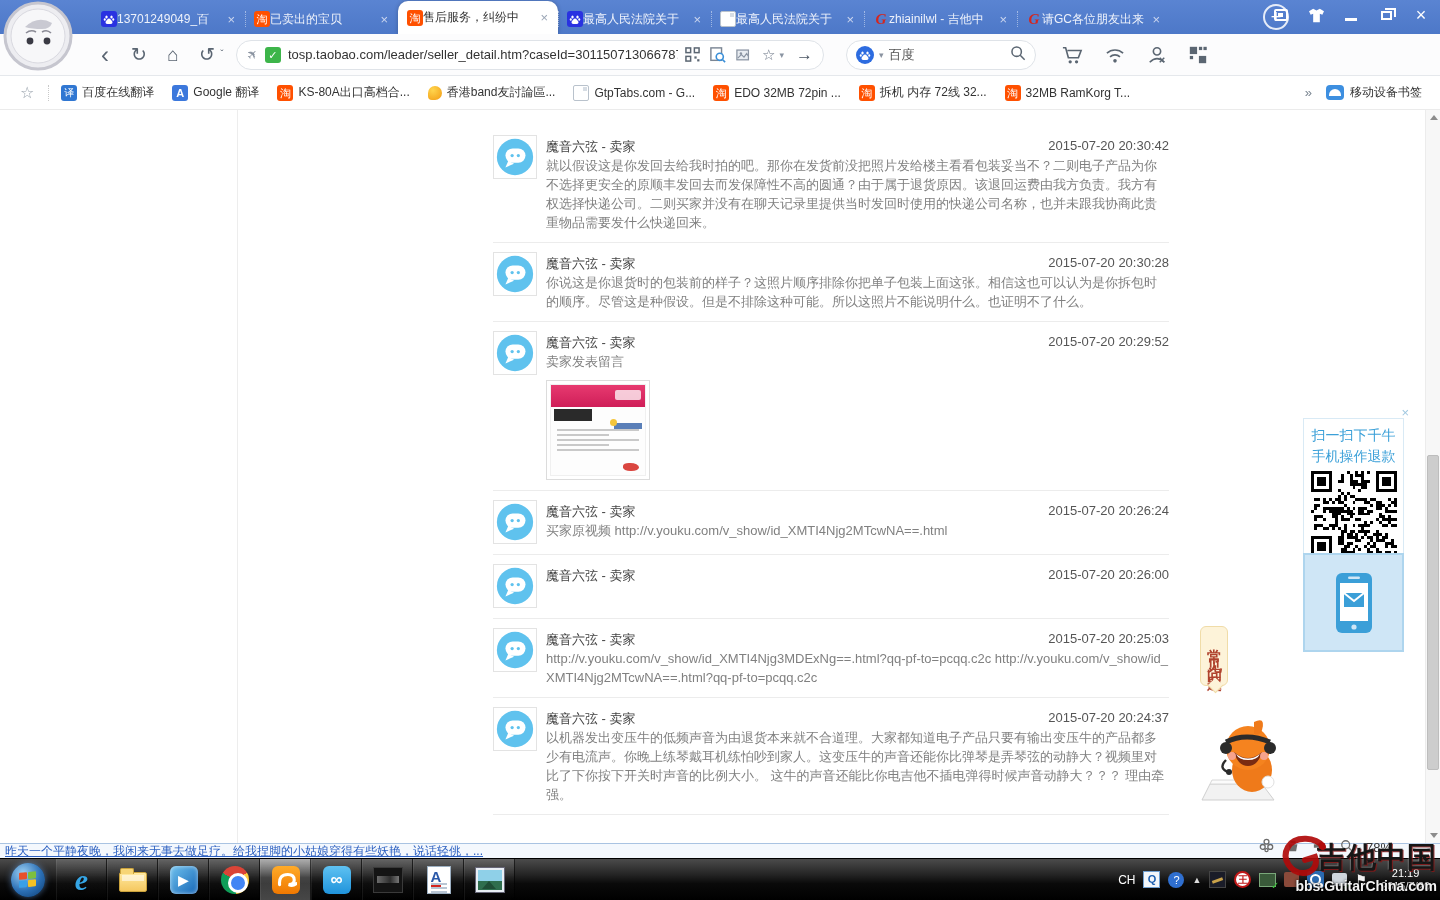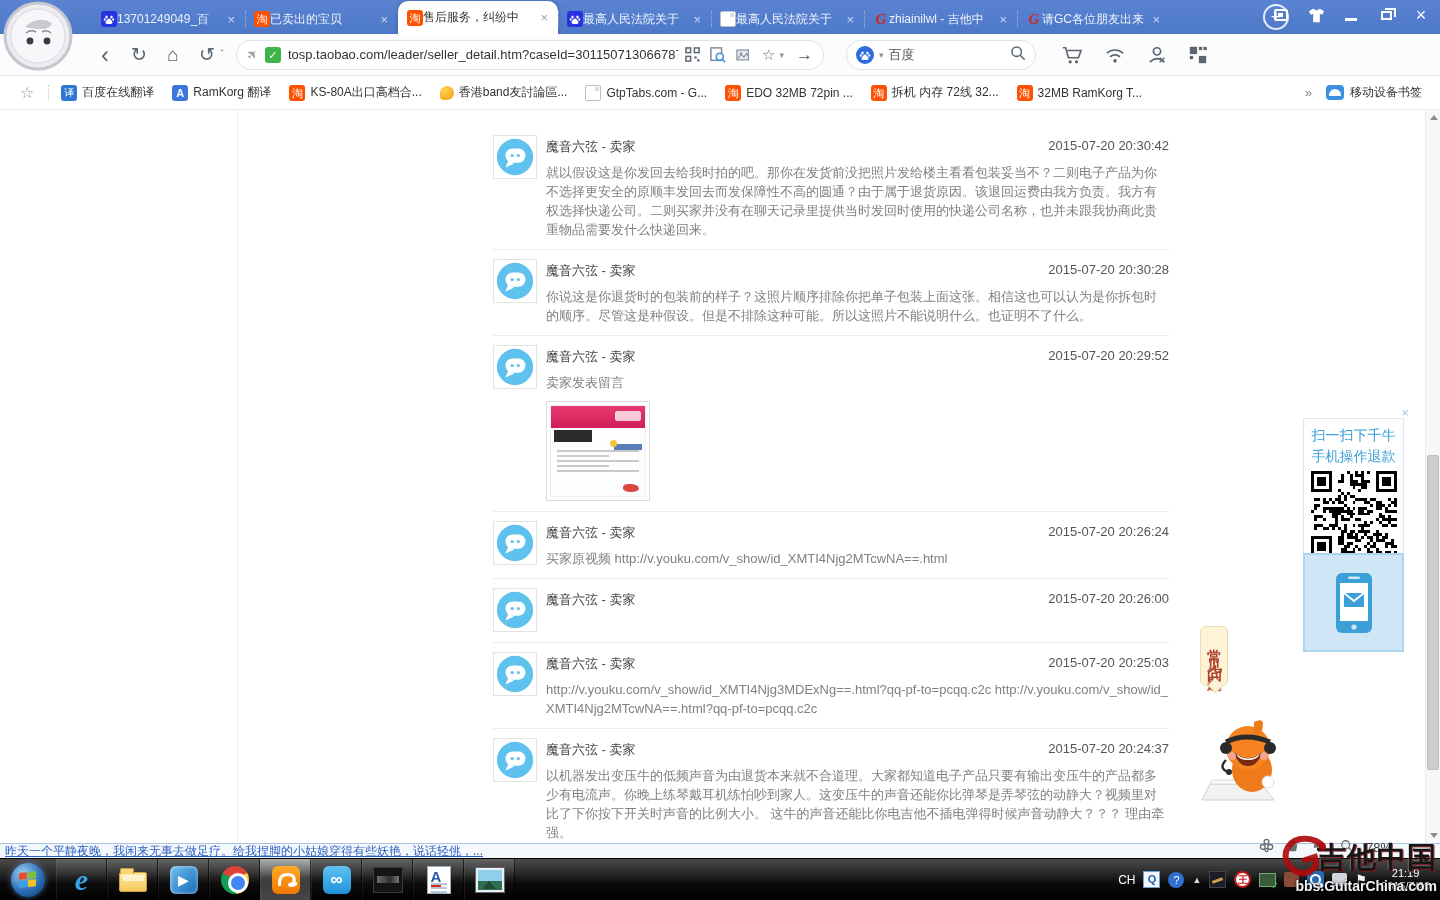--- a/index.html
+++ b/index.html
@@ -69,21 +69,21 @@
   
   .content { position:absolute; top:110px; left:0; right:0; bottom:57px; background:#fff; overflow:hidden; }
   .left-divider { position:absolute; left:237px; top:0; bottom:0; width:1px; background:#ededed; }
   .msgs { position:absolute; left:493px; top:16px; width:676px; }
   .msg { display:flex; gap:9px; padding:9px 0 10px 0; border-bottom:1px solid #ececec; }
   .avatar { width:44px; height:44px; flex:none; border:1px solid #e3e3e3; background:#fff; }
   .msg-main { flex:1; min-width:0; }
   .msg-head { display:flex; justify-content:space-between; font-size:13px; color:#555; padding-top:3px; }
   .msg-name { color:#444; }
   .msg-time { color:#555; }
-  .msg-body { margin-top:7px; font-size:13px; color:#808080; line-height:19px; word-break:break-all; }
+  .msg-body { font-size:13px; color:#808080; line-height:19px; word-break:break-all; }
   .thumb { margin-top:9px; width:104px; height:100px; border:1px solid #dcdcdc; background:#fff; padding:3px; }
   .shot { width:100%; height:100%; border:1px solid #f0f0f0; position:relative; overflow:hidden; background:#fdfdfd; }
   .shot-banner { height:22px; background:linear-gradient(#e73a70,#cf1e58); position:relative; }
   .shot-banner::after { content:""; position:absolute; right:4px; top:5px; width:26px; height:10px; background:rgba(255,255,255,.75); border-radius:2px; }
   .shot-bar { height:6px; margin:2px 3px 0 3px; background:#5a7fb8; }
   .shot-dark { height:12px; margin:2px 3px 0 3px; width:40%; background:#2a2a2a; }
   .shot-line { height:2px; margin:3px 6px 0 6px; background:#c9c9c9; }
   .shot-line.short { width:55%; }
   .shot-dot { position:absolute; right:28px; top:34px; width:7px; height:7px; border-radius:50%; background:#f5c63c; }
   .shot-red { position:absolute; right:6px; bottom:4px; width:16px; height:8px; background:#d4261f; border-radius:40% 60% 50% 50%; opacity:.85; }
@@ -358,21 +358,21 @@
 
 <div class="bookmarks">
   <span class="bm-star">☆</span>
   <span class="bm-sep"></span>
   <span class="bm">
     <span class="bm-ic-tr">译</span>
     <span>百度在线翻译</span>
   </span>
   <span class="bm">
     <span class="bm-ic-gt">A</span>
-    <span>RamKorg 翻译</span>
+    <span>Google 翻译</span>
   </span>
   <span class="bm">
     <span class="ticon sq taobao">淘</span>
     <span>KS-80A出口高档合...</span>
   </span>
   <span class="bm">
     <span class="bm-ic-hk"></span>
     <span>香港band友討論區...</span>
   </span>
   <span class="bm">

